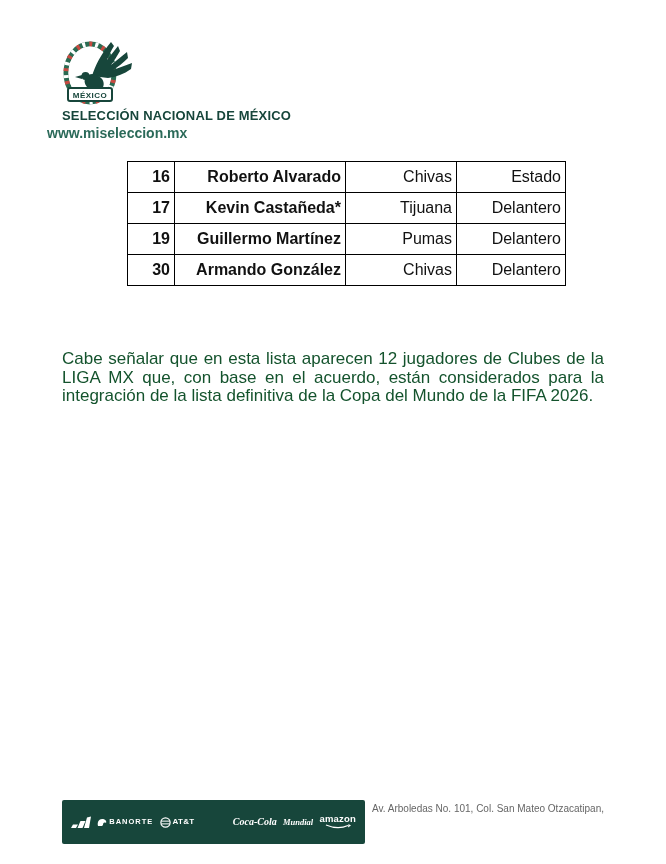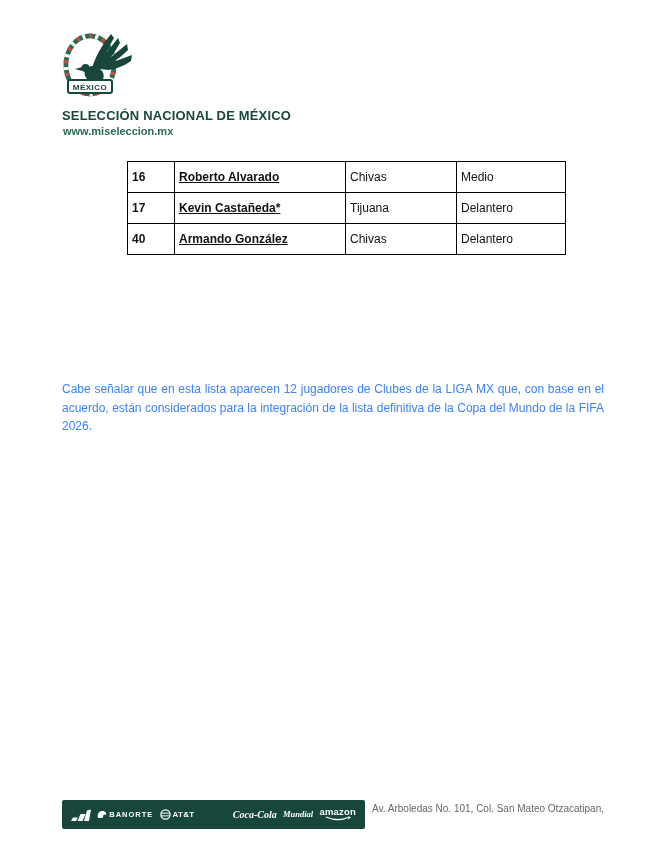--- a/index.html
+++ b/index.html
@@ -6,57 +6,57 @@
   .page{
     position:relative;
     width:666px;height:864px;
     background:#ffffff;
     font-family:"Liberation Sans", sans-serif;
     color:#111;
     overflow:hidden;
     margin:0 auto;
   }
   
-  .crest{position:absolute;left:62px;top:28px;width:86px;height:72px;}
+  .crest{position:absolute;left:62px;top:36px;width:86px;height:72px;}
   .header-title{
     position:absolute;left:62px;top:108px;
     font-size:13.5px;font-weight:bold;color:#17463b;
     letter-spacing:0.2px;transform:scaleX(0.96);transform-origin:left;
     white-space:nowrap;
   }
   .header-url{
-    position:absolute;left:63px;top:125px;
-    font-size:11px;font-weight:bold;color:#2b6a59;
+    position:absolute;left:47px;top:125px;
+    font-size:14px;font-weight:bold;color:#2b6a59;
   }
   
   .squad-table{
     position:absolute;left:127px;top:161px;
     border-collapse:collapse;table-layout:fixed;
   }
   .squad-table td{
     border:1.5px solid #000;
     height:30px;
-    text-align:left;vertical-align:middle;
-    font-size:12px;
+    text-align:right;vertical-align:middle;
+    font-size:16px;
     padding:0 4px;
     overflow:hidden;white-space:nowrap;
   }
   .squad-table .col-num{width:38px;font-weight:bold;}
-  .squad-table .col-name{width:162px;font-weight:bold;text-decoration:underline;}
+  .squad-table .col-name{width:162px;font-weight:bold;}
   .squad-table .col-club{width:102px;}
   .squad-table .col-pos{width:100px;}
   
   .content{
     position:absolute;left:62px;top:350px;width:542px;
-    font-size:12px;line-height:18.6px;text-align:justify;color:#3b82f6;margin-top:30px;
+    font-size:17px;line-height:18.6px;text-align:justify;color:#14532d;
   }
   .content p{margin:0 0 12px 0;}
   
   .sponsor-bar{
-    position:absolute;left:62px;top:800px;width:303px;height:29px;
+    position:absolute;left:62px;top:800px;width:303px;height:44px;
     background:#17463b;border-radius:2px;
     display:flex;align-items:center;justify-content:space-between;
     padding:0 9px;box-sizing:border-box;color:#fff;
   }
   .sponsor{display:flex;align-items:center;gap:2px;line-height:1;}
   .sponsor svg{display:block;}
   .logo-banorte-text{font-size:7.5px;font-weight:bold;letter-spacing:1px;}
   .logo-att-text{font-size:8px;font-weight:bold;letter-spacing:0.3px;}
   .logo-script{font-family:"Liberation Serif", serif;font-style:italic;font-weight:bold;}
   .logo-cocacola{font-size:10px;padding-left:32px;}
@@ -99,30 +99,36 @@
   </div>
   <div class="header-title">SELECCIÓN NACIONAL DE MÉXICO</div>
   <div class="header-url">www.miseleccion.mx</div>
 
   <table class="squad-table">
     <tbody>
       <tr>
         <td class="col-num">16</td>
         <td class="col-name">Roberto Alvarado</td>
         <td class="col-club">Chivas</td>
-        <td class="col-pos">Medio</td>
+        <td class="col-pos">Estado</td>
       </tr>
       <tr>
         <td class="col-num">17</td>
         <td class="col-name">Kevin Castañeda*</td>
         <td class="col-club">Tijuana</td>
         <td class="col-pos">Delantero</td>
       </tr>
       <tr>
-        <td class="col-num">40</td>
+        <td class="col-num">19</td>
+        <td class="col-name">Guillermo Martínez</td>
+        <td class="col-club">Pumas</td>
+        <td class="col-pos">Delantero</td>
+      </tr>
+      <tr>
+        <td class="col-num">30</td>
         <td class="col-name">Armando González</td>
         <td class="col-club">Chivas</td>
         <td class="col-pos">Delantero</td>
       </tr>
     </tbody>
   </table>
 
   <div class="content">
     <p>Cabe señalar que en esta lista aparecen 12 jugadores de Clubes de la LIGA MX que, con base en el acuerdo, están considerados para la integración de la lista definitiva de la Copa del Mundo de la FIFA 2026.</p>
   </div>

